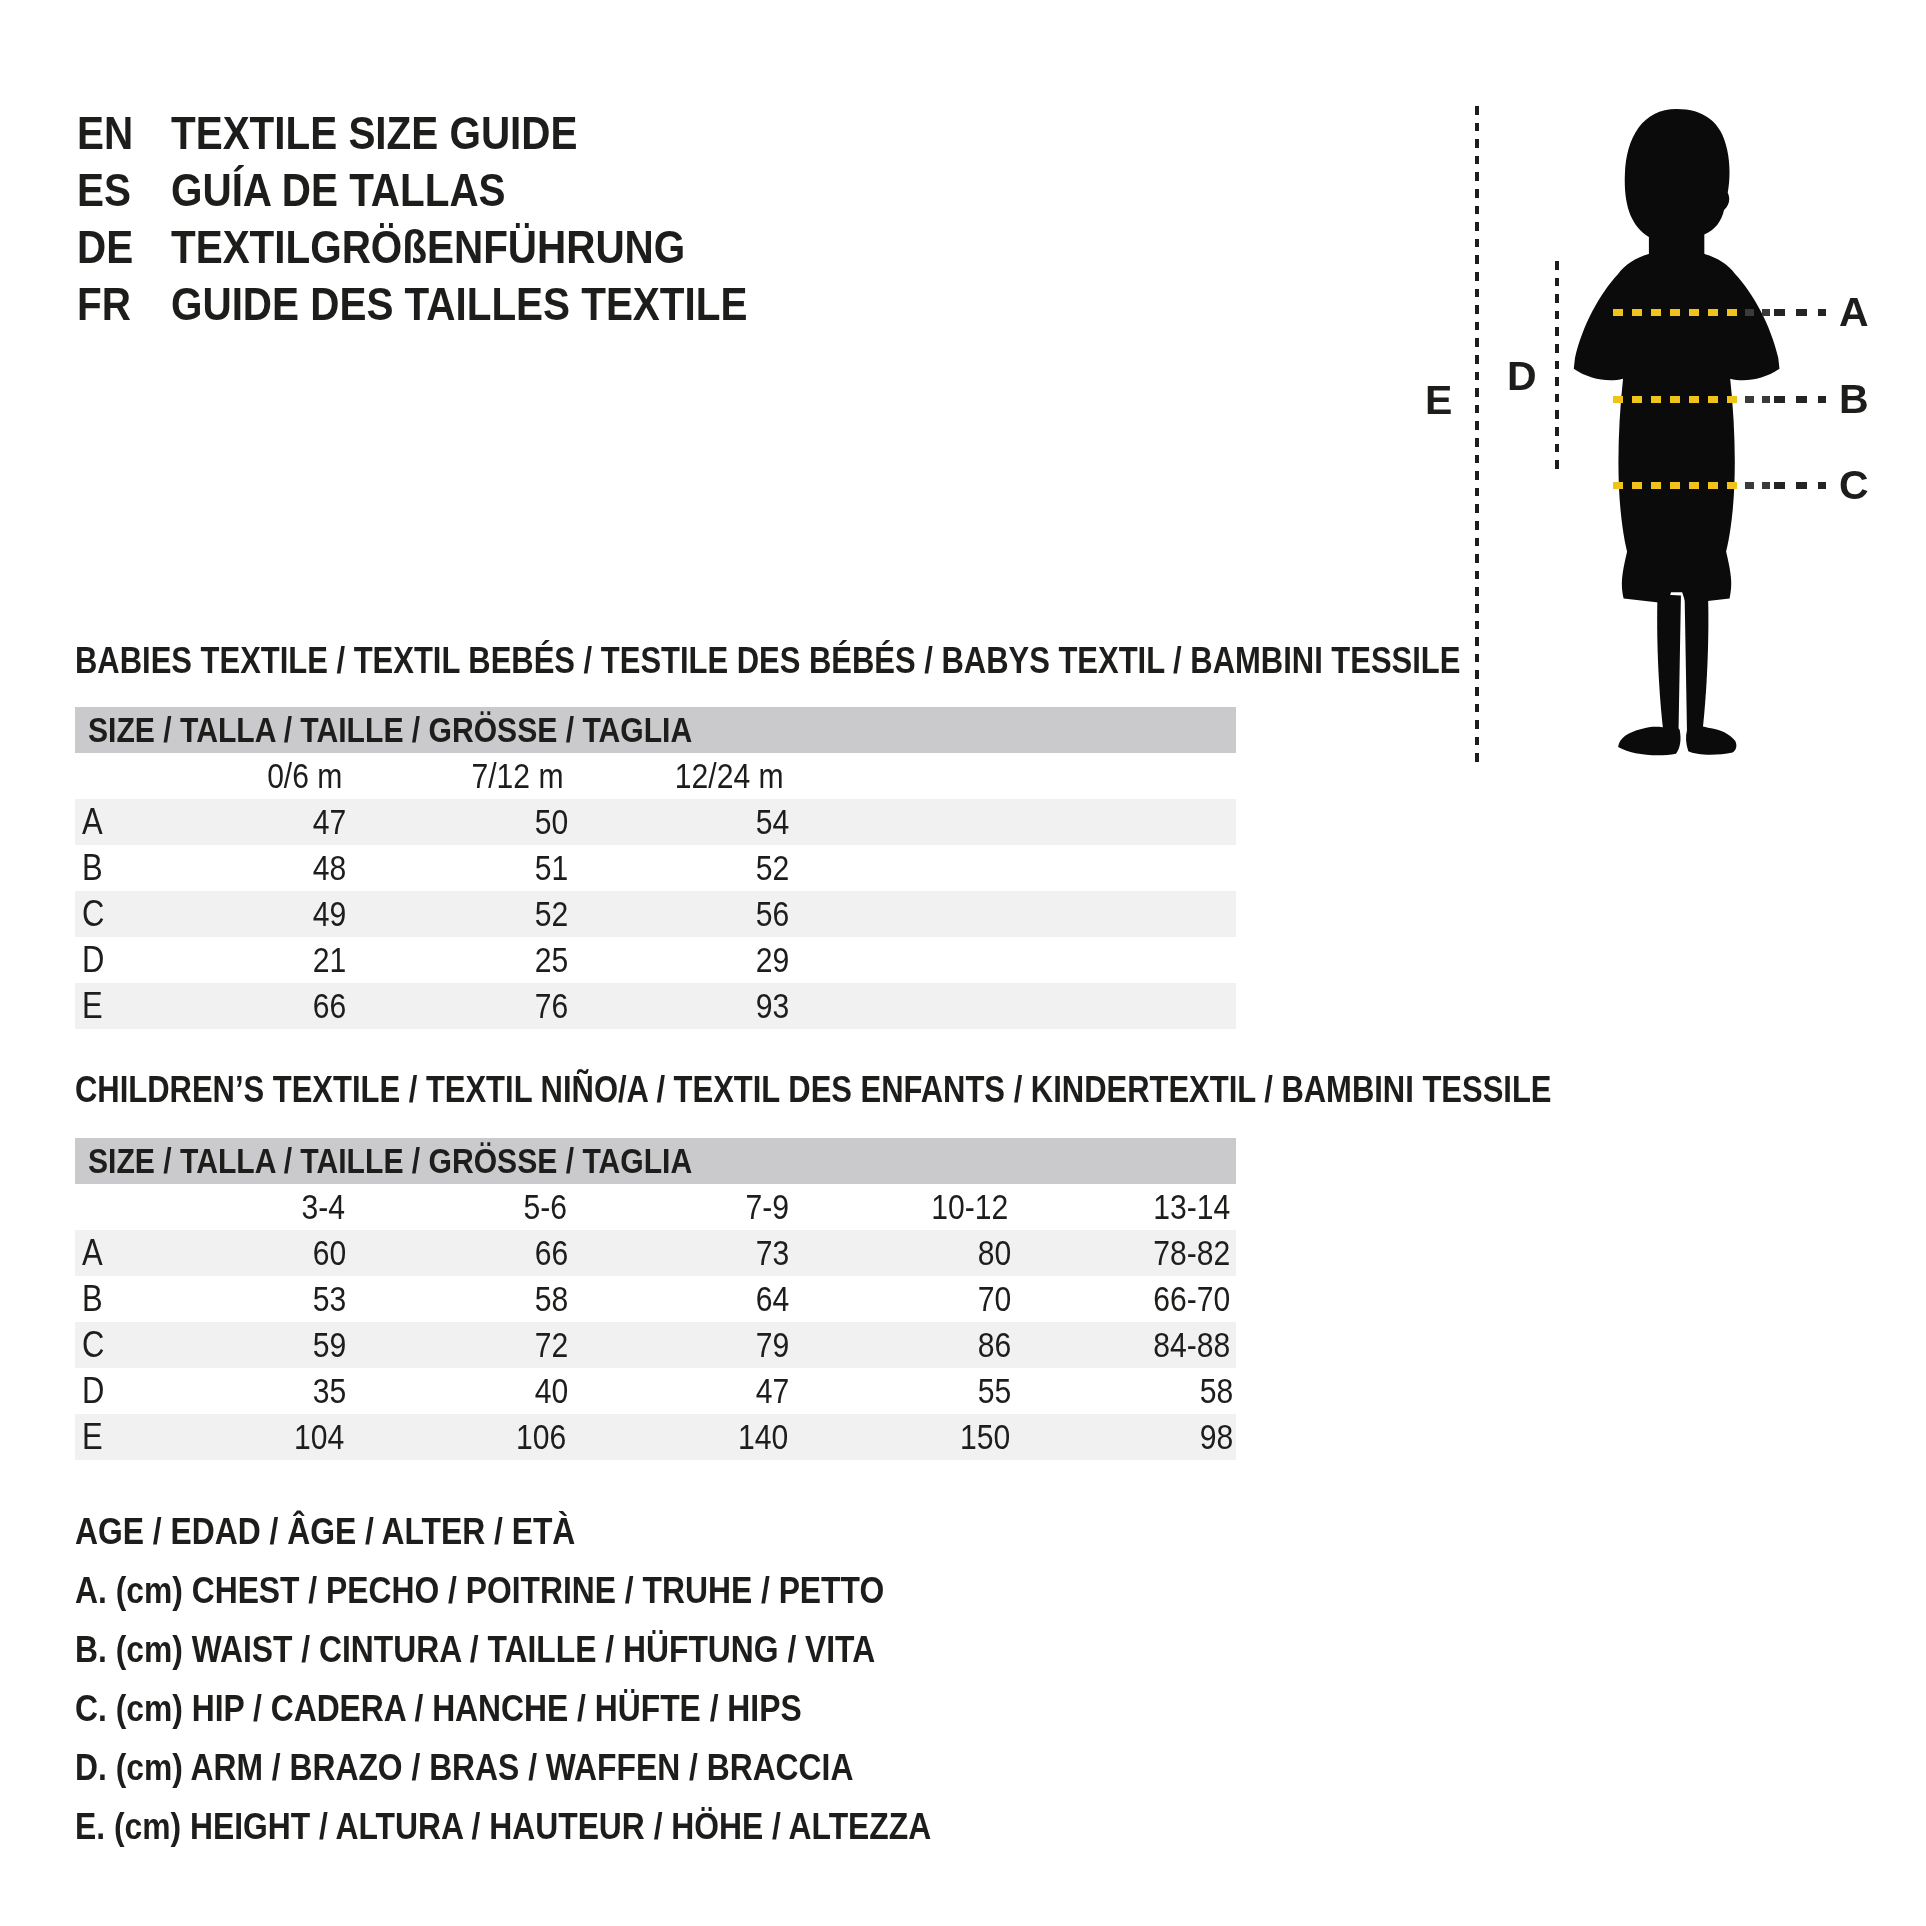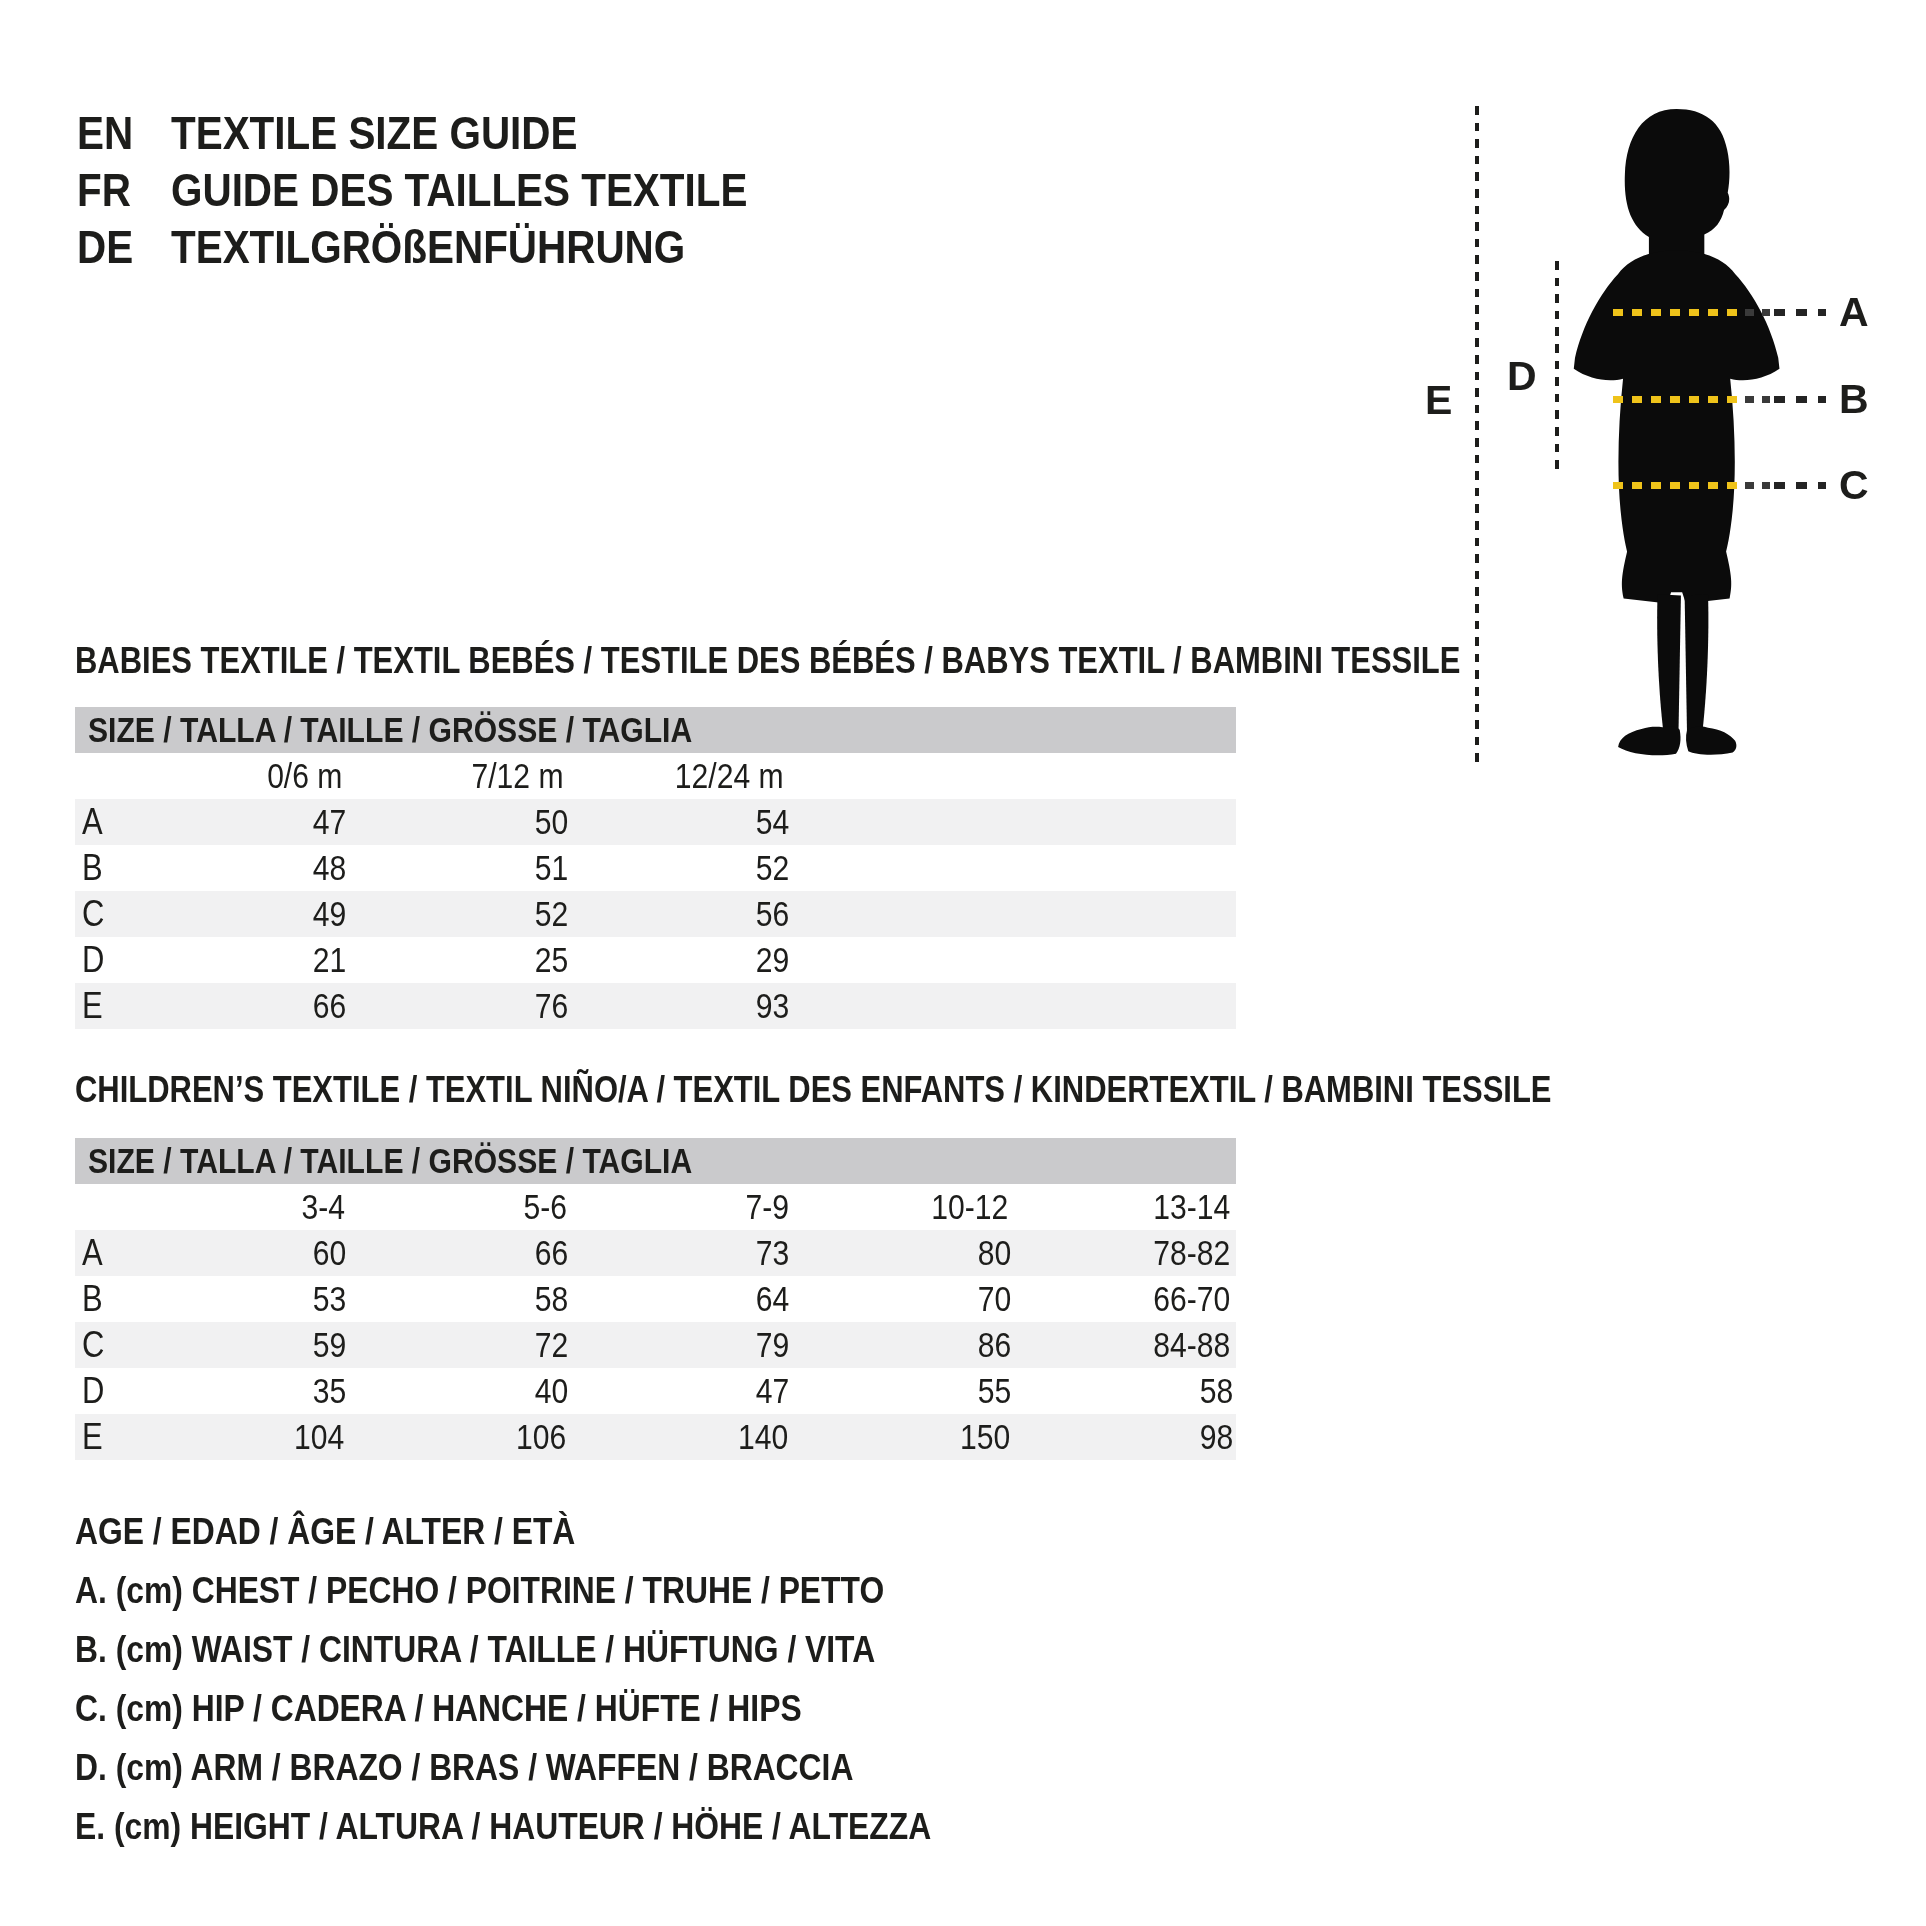--- a/index.html
+++ b/index.html
@@ -67,24 +67,27 @@
 </head>
 <body>
 
 <div id="canvas">
 
   <div class="lang-block">
     <div class="lang-row">
       <span class="lang-code"><span class="cz">EN</span></span><span class="lang-title"><span class="cz">TEXTILE SIZE GUIDE</span></span>
     </div>
     <div class="lang-row">
+      <span class="lang-code"><span class="cz">ES</span></span><span class="lang-title"><span class="cz">GUÍA DE TALLAS</span></span>
+    </div>
+    <div class="lang-row">
+      <span class="lang-code"><span class="cz">DE</span></span><span class="lang-title"><span class="cz">TEXTILGRÖßENFÜHRUNG</span></span>
+    </div>
+    <div class="lang-row">
       <span class="lang-code"><span class="cz">FR</span></span><span class="lang-title"><span class="cz">GUIDE DES TAILLES TEXTILE</span></span>
-    </div>
-    <div class="lang-row">
-      <span class="lang-code"><span class="cz">DE</span></span><span class="lang-title"><span class="cz">TEXTILGRÖßENFÜHRUNG</span></span>
     </div>
   </div>
 
   <svg id="silhouette" viewBox="0 0 360 1062" aria-hidden="true">
     <g fill="#0b0b0b">
 
       <path d="M181 8 C126 8 99 54 97 114 C95 162 106 198 136 216 L136 256 L226 256 L226 212 C244 204 254 190 258 172 C266 166 269 154 264 144 C268 122 268 96 263 74 C254 28 224 8 181 8 Z"></path>
 
       <path d="M181 238 C135 238 104 252 86 276 C56 308 28 360 16 412 L14 430 C40 448 72 452 94 446 C86 520 84 600 90 660 C94 700 99 722 104 740 L258 740 C263 722 268 700 272 660 C278 600 276 520 268 446 C290 452 322 448 348 430 L346 412 C334 360 306 308 276 276 C258 252 227 238 181 238 Z"></path>
 

